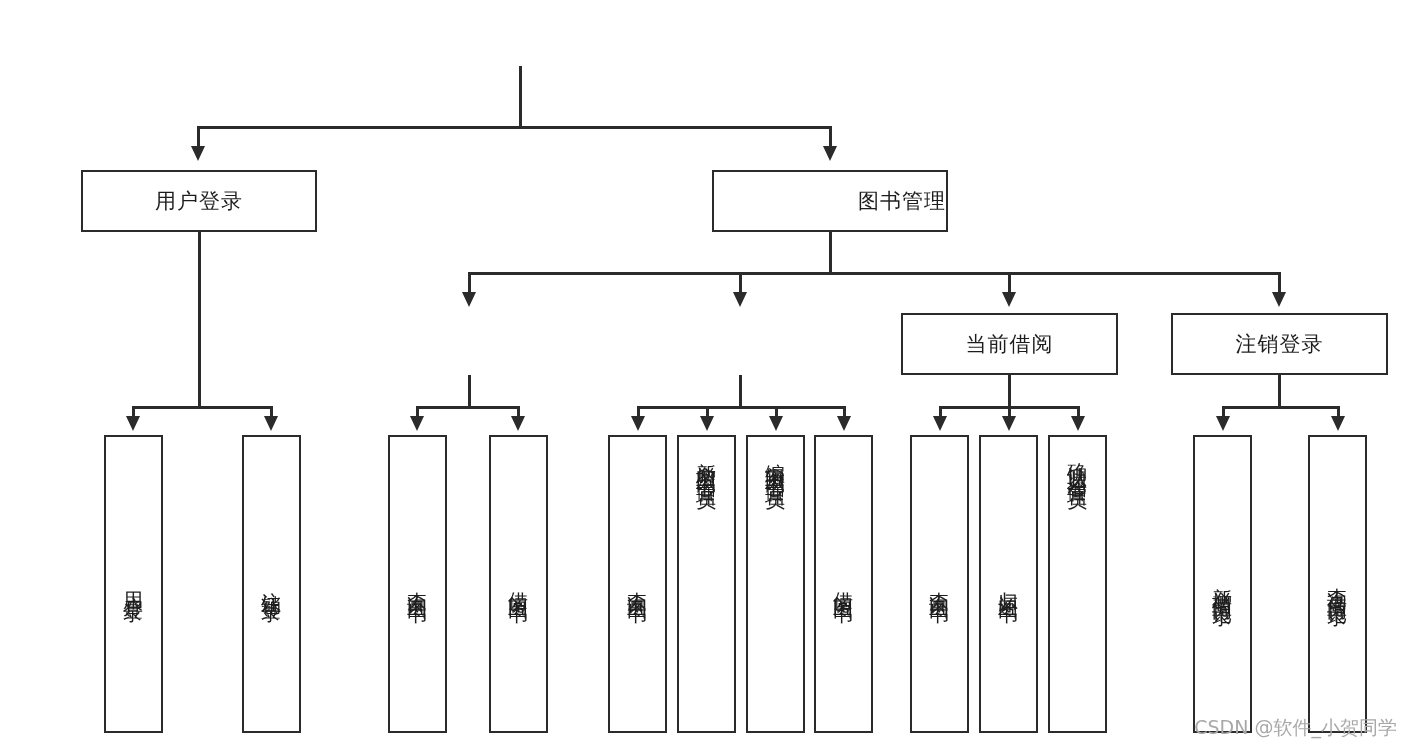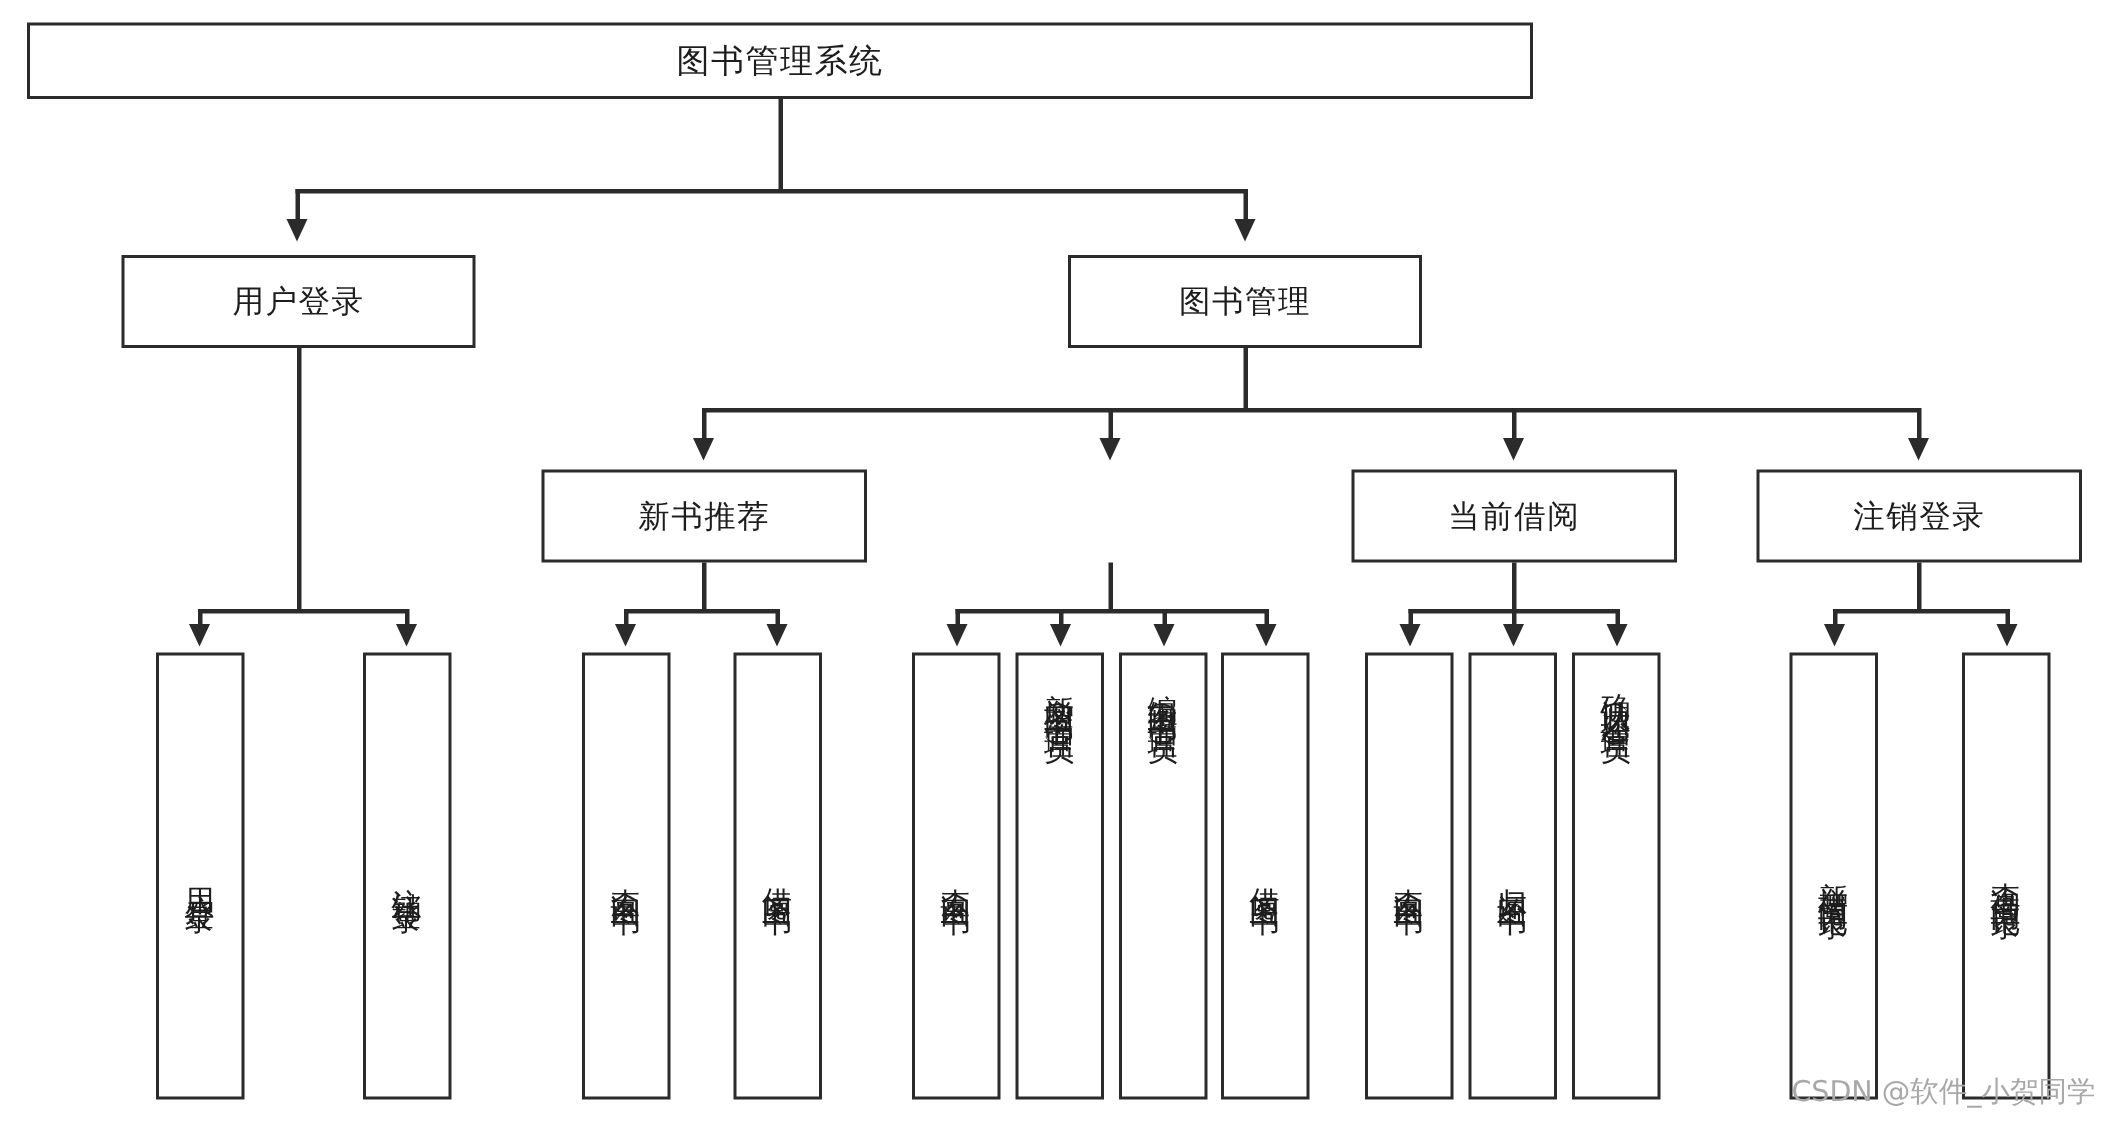--- a/index.html
+++ b/index.html
@@ -86,37 +86,34 @@
     color: #a8a8a8;
     white-space: nowrap;
     font-family: "DejaVu Sans", "Liberation Sans", sans-serif;
   }
 </style>
 </head>
 <body>
 
 <div id="canvas">
 
-  <div class="node h root" style="left:18px; top:15px; width:1004px; height:51px;">
-    <span>图书管理系统</span>
-  </div>
 
   <div class="ln lv" style="left:519px; top:66px; width:2.5px; height:62px;"></div>
 
   <div class="ln lh" style="left:197px; top:126px; width:634px; height:2.5px;"></div>
 
   <div class="ln lv" style="left:197px; top:126px; width:2.5px; height:22px;"></div>
   <div class="arrow" style="left:191px; top:146px;"></div>
   <div class="ln lv" style="left:829px; top:126px; width:2.5px; height:22px;"></div>
   <div class="arrow" style="left:823px; top:146px;"></div>
 
   <div class="node h" style="left:81px; top:170px; width:236px; height:62px;">
     <span>用户登录</span>
   </div>
-  <div class="node h" style="left:712px; top:170px; width:236px; height:62px;">
+  <div class="node h" style="left:712px; top:170px; width:236px; height:62px;justify-content:flex-end;">
     <span>图书管理</span>
   </div>
 
   <div class="ln lv" style="left:198px; top:232px; width:2.5px; height:176px;"></div>
   <div class="ln lh" style="left:132px; top:406px; width:138px; height:2.5px;"></div>
   <div class="ln lv" style="left:132px; top:406px; width:2.5px; height:12px;"></div>
   <div class="arrow" style="left:126px; top:416px;"></div>
   <div class="ln lv" style="left:270px; top:406px; width:2.5px; height:12px;"></div>
   <div class="arrow" style="left:264px; top:416px;"></div>
 
@@ -128,23 +125,20 @@
 
   <div class="ln lv" style="left:739px; top:272px; width:2.5px; height:22px;"></div>
   <div class="arrow" style="left:733px; top:292px;"></div>
 
   <div class="ln lv" style="left:1008px; top:272px; width:2.5px; height:22px;"></div>
   <div class="arrow" style="left:1002px; top:292px;"></div>
 
   <div class="ln lv" style="left:1278px; top:272px; width:2.5px; height:22px;"></div>
   <div class="arrow" style="left:1272px; top:292px;"></div>
 
-  <div class="node h" style="left:361px; top:313px; width:217px; height:62px;">
-    <span>新书推荐</span>
-  </div>
   <div class="node h" style="left:901px; top:313px; width:217px; height:62px;">
     <span>当前借阅</span>
   </div>
   <div class="node h" style="left:1171px; top:313px; width:217px; height:62px;">
     <span>注销登录</span>
   </div>
 
   <div class="ln lv" style="left:468px; top:375px; width:2.5px; height:33px;"></div>
   <div class="ln lh" style="left:416px; top:406px; width:103px; height:2.5px;"></div>
   <div class="ln lv" style="left:416px; top:406px; width:2.5px; height:12px;"></div>

